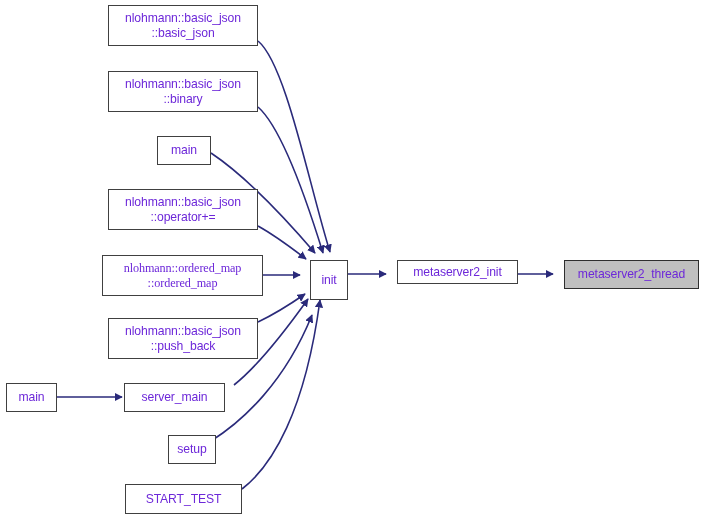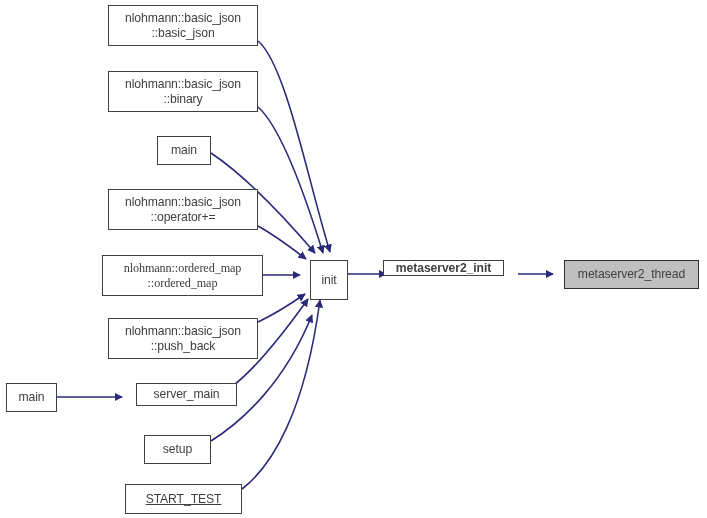--- a/index.html
+++ b/index.html
@@ -25,21 +25,21 @@
     top: 0;
     width: 707px;
     height: 518px;
     pointer-events: none;
   }
   .node {
     position: absolute;
     box-sizing: border-box;
     border: 1px solid #404040;
     background: #ffffff;
-    color: #404040;
+    color: #6d28d9;
     font-size: 12.2px;
     line-height: 14.6px;
     display: flex;
     align-items: center;
     justify-content: center;
     text-align: center;
     white-space: pre-line;
     letter-spacing: -0.1px;
   }
   .node.highlight {
@@ -86,21 +86,21 @@
       <div class="node" style="left: 108px; top: 71px; width: 150px; height: 41px;"><span class="node-label">nlohmann::basic_json
 ::binary</span></div>
       <div class="node" style="left: 157px; top: 136px; width: 54px; height: 29px;"><span class="node-label">main</span></div>
       <div class="node" style="left: 108px; top: 189px; width: 150px; height: 41px;"><span class="node-label">nlohmann::basic_json
 ::operator+=</span></div>
       <div class="node" style="left: 102px; top: 255px; width: 161px; height: 41px; font-family: Liberation Serif, serif;"><span class="node-label">nlohmann::ordered_map
 ::ordered_map</span></div>
       <div class="node" style="left: 108px; top: 318px; width: 150px; height: 41px;"><span class="node-label">nlohmann::basic_json
 ::push_back</span></div>
       <div class="node" style="left: 6px; top: 383px; width: 51px; height: 29px;"><span class="node-label">main</span></div>
-      <div class="node" style="left: 136px; top: 383px; width: 101px; height: 23px;"><span class="node-label">server_main</span></div>
-      <div class="node" style="left: 144px; top: 435px; width: 67px; height: 29px;"><span class="node-label">setup</span></div>
-      <div class="node" style="left: 125px; top: 484px; width: 117px; height: 30px; text-decoration: underline;"><span class="node-label">START_TEST</span></div>
+      <div class="node" style="left: 124px; top: 383px; width: 101px; height: 29px;"><span class="node-label">server_main</span></div>
+      <div class="node" style="left: 168px; top: 435px; width: 48px; height: 29px;"><span class="node-label">setup</span></div>
+      <div class="node" style="left: 125px; top: 484px; width: 117px; height: 30px;"><span class="node-label">START_TEST</span></div>
       <div class="node" style="left: 310px; top: 260px; width: 38px; height: 40px;"><span class="node-label">init</span></div>
-      <div class="node" style="left: 383px; top: 260px; width: 121px; height: 16px; font-weight: bold;"><span class="node-label">metaserver2_init</span></div>
+      <div class="node" style="left: 397px; top: 260px; width: 121px; height: 24px;"><span class="node-label">metaserver2_init</span></div>
       <div class="node highlight" style="left: 564px; top: 260px; width: 135px; height: 29px;"><span class="node-label">metaserver2_thread</span></div>
     </div>
 
 </div>
 
 </body></html>

